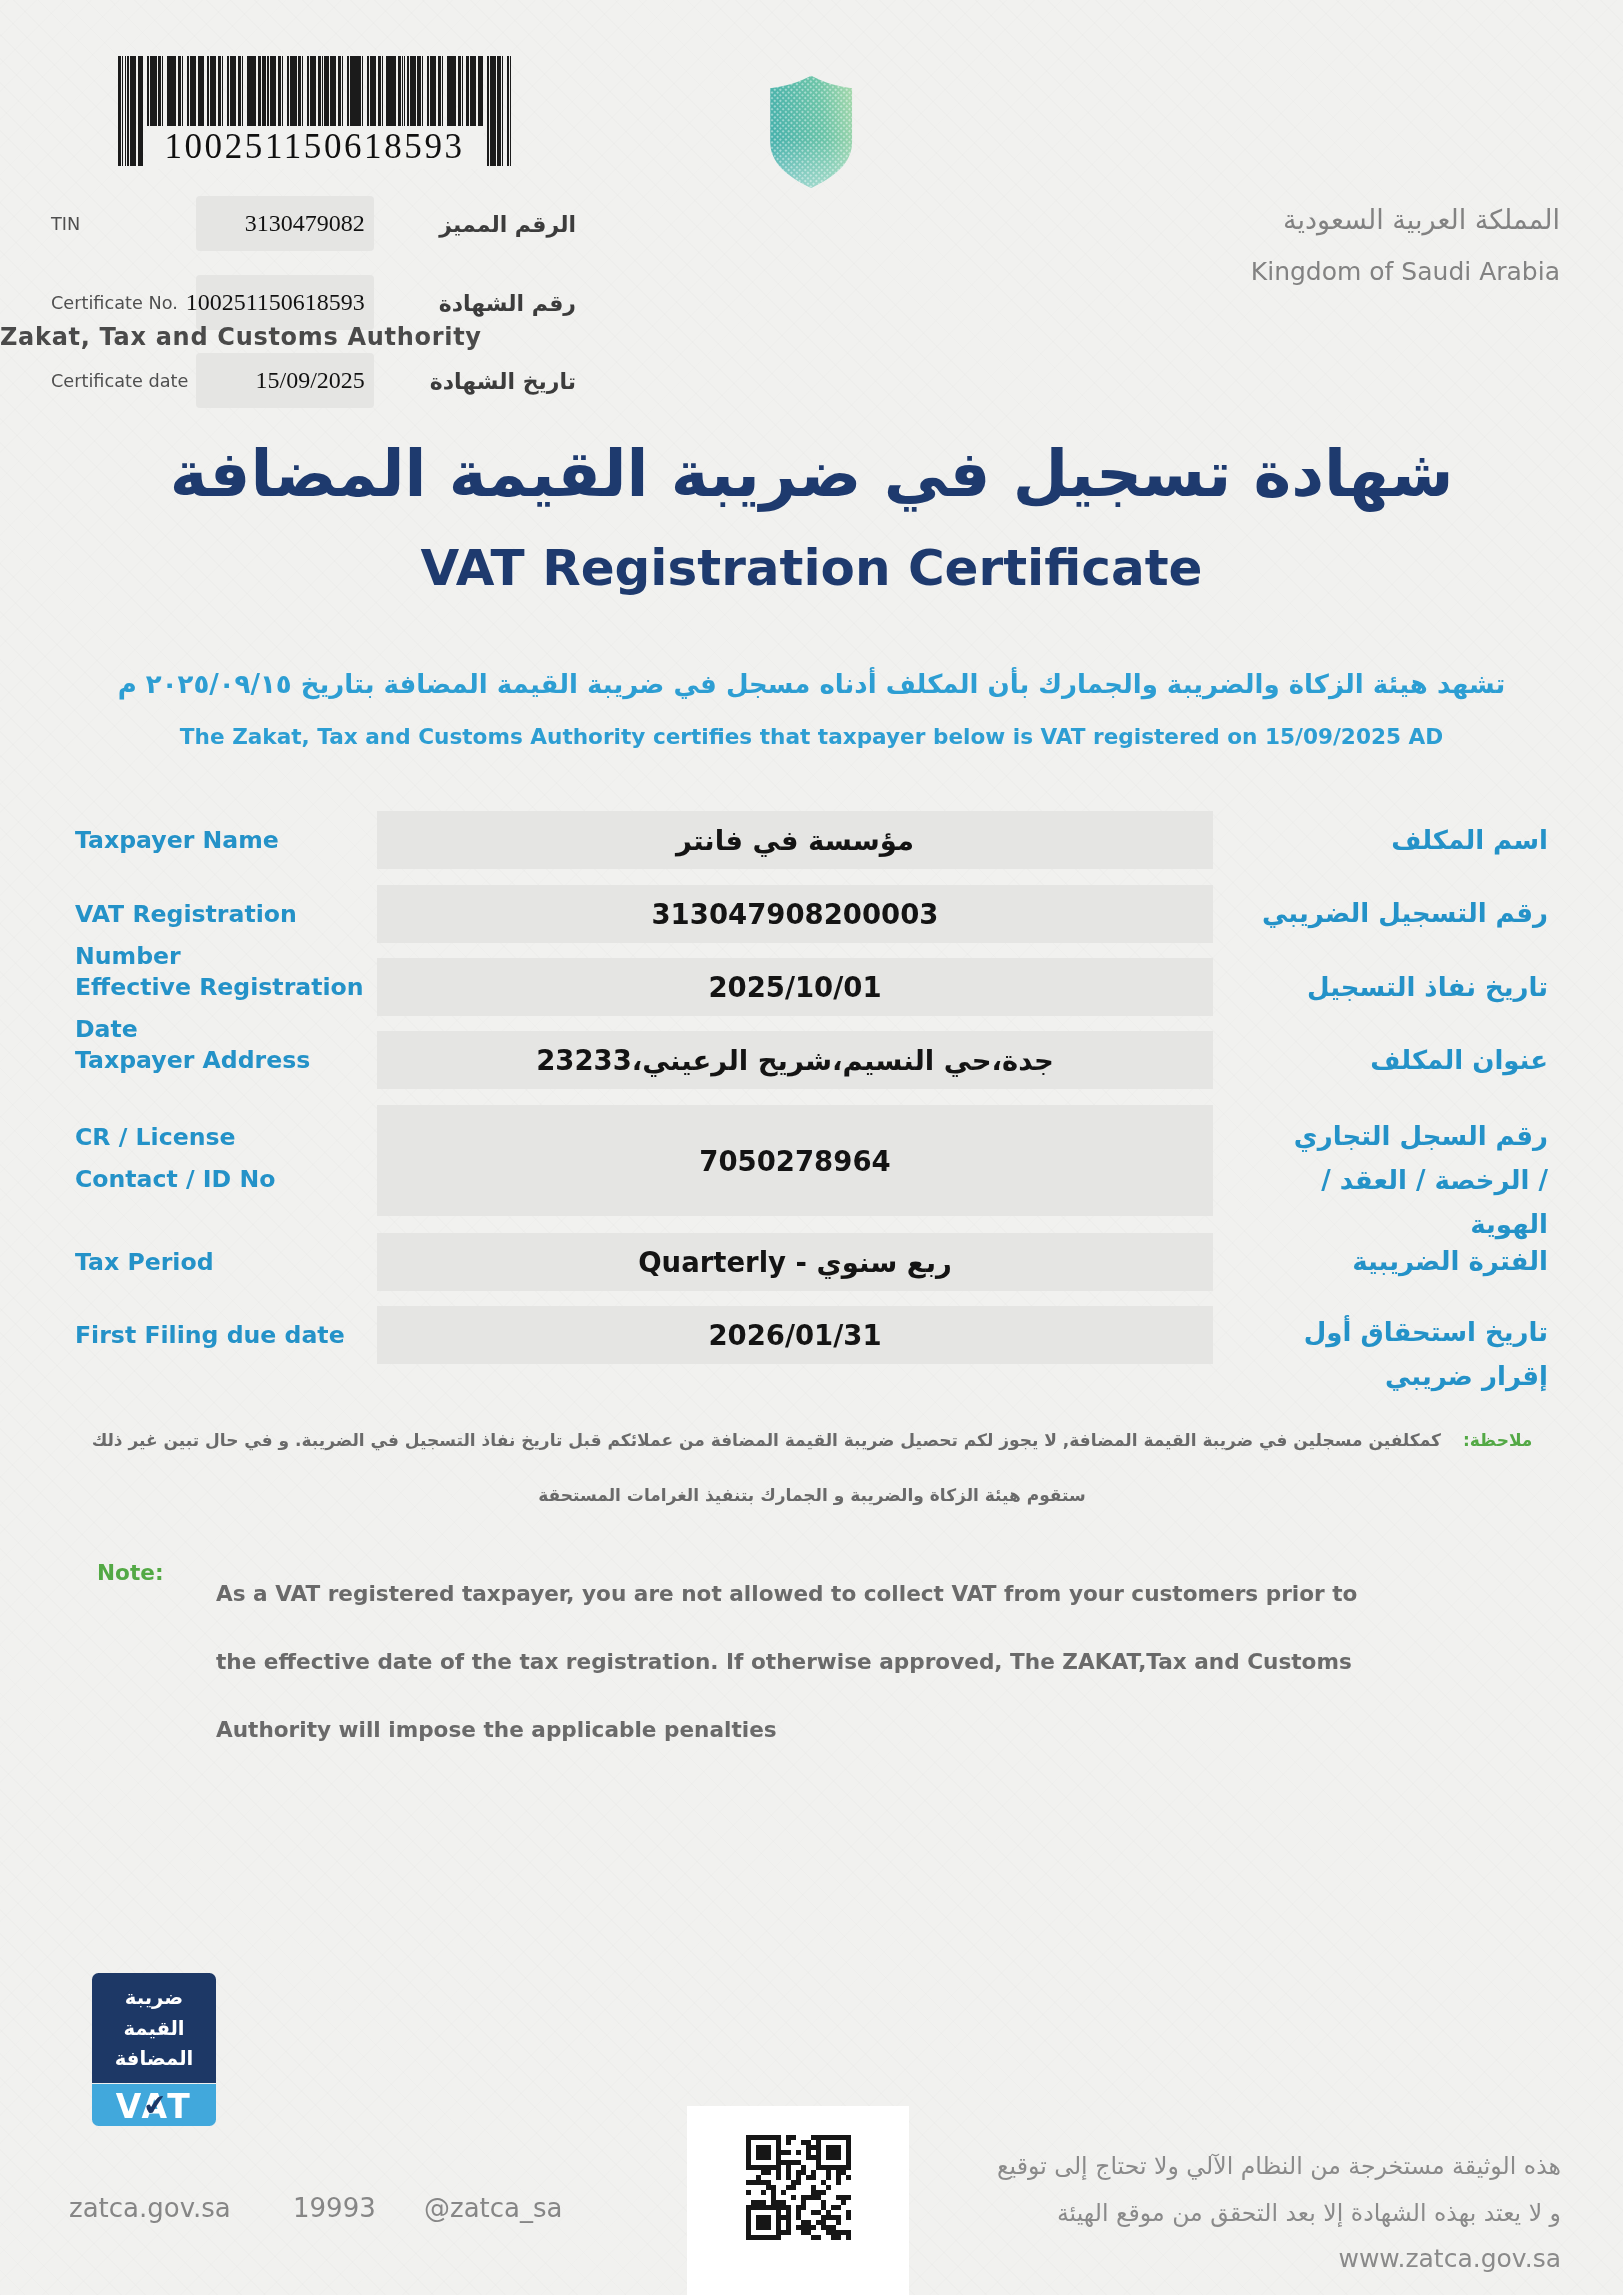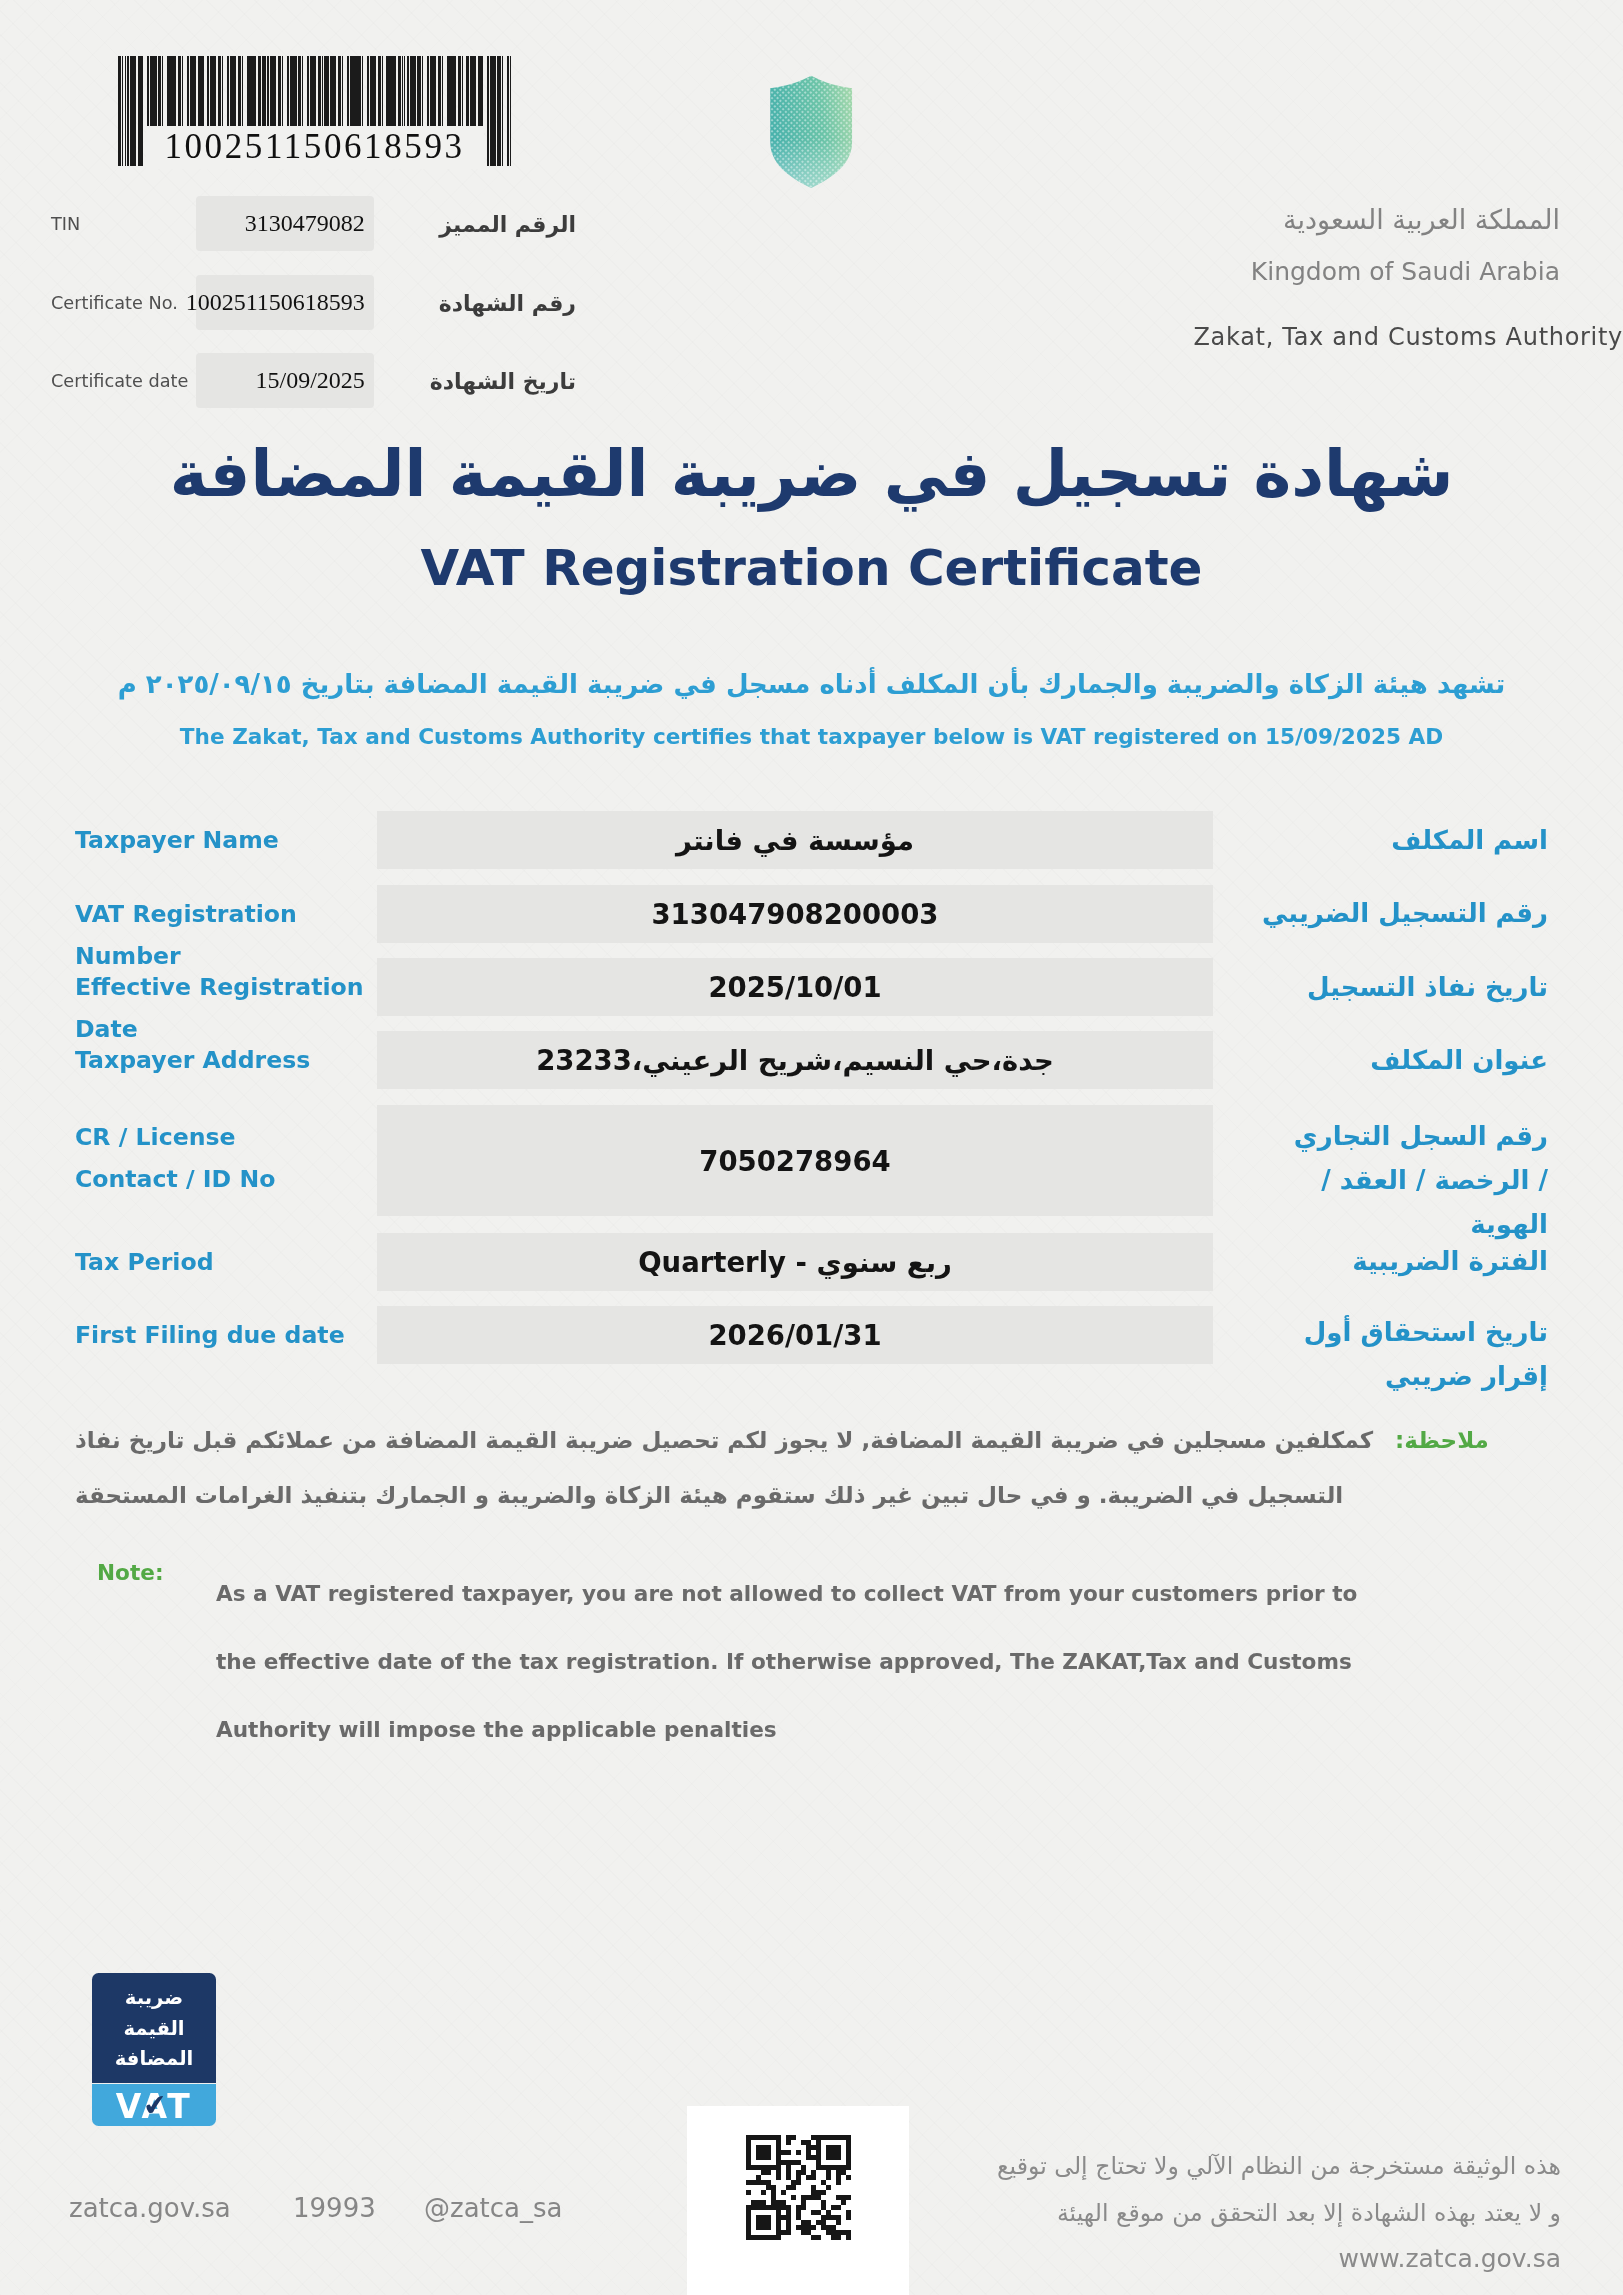--- a/index.html
+++ b/index.html
@@ -55,22 +55,22 @@
     font-size:22px;font-weight:700;color:#3c3c3c;white-space:nowrap;
   }
 
   
   .shield{left:761px;top:73px;width:101px;height:121px;}
   .org-ar{
     left:0;top:260px;width:1623px;text-align:center;direction:rtl;
     font-size:31px;font-weight:700;color:#4a4a4a;
   }
   .org-en{
-    left:0;top:323px;width:1623px;text-align:right;
-    font-size:24px;font-weight:400;color:#4a4a4a;letter-spacing:0.7px;
+    left:0;top:323px;width:1623px;text-align:left;
+    font-size:24px;font-weight:700;color:#4a4a4a;letter-spacing:0.7px;
   }
 
   
   .country-ar{
     right:63px;top:204px;direction:rtl;text-align:right;
     font-size:27px;color:#828282;font-weight:500;white-space:nowrap;
   }
   .country-en{
     right:63px;top:257px;text-align:left;
     font-size:25px;color:#828282;font-weight:500;white-space:nowrap;
@@ -107,22 +107,22 @@
     font-size:27.5px;font-weight:700;color:#141414;white-space:nowrap;
   }
   .dlabel-ar{
     position:absolute;right:75px;width:308px;text-align:right;direction:rtl;
     font-size:26px;font-weight:700;color:#2492c8;line-height:44px;
   }
 
   
   .note-ar{
     left:75px;top:1413px;width:1474px;
-    direction:rtl;text-align:left;
-    font-size:23px;font-weight:700;color:#6a6a6a;line-height:55px;
+    direction:rtl;text-align:center;
+    font-size:17px;font-weight:700;color:#6a6a6a;line-height:55px;
   }
   .note-ar .note-label{color:#53a945;margin-left:22px;}
   .note-en-label{
     left:97px;top:1560px;
     font-size:21.6px;font-weight:700;color:#53a945;
   }
   .note-en{
     left:216px;top:1560px;width:1184px;
     font-size:21.6px;font-weight:700;color:#6a6a6a;line-height:68px;
   }

